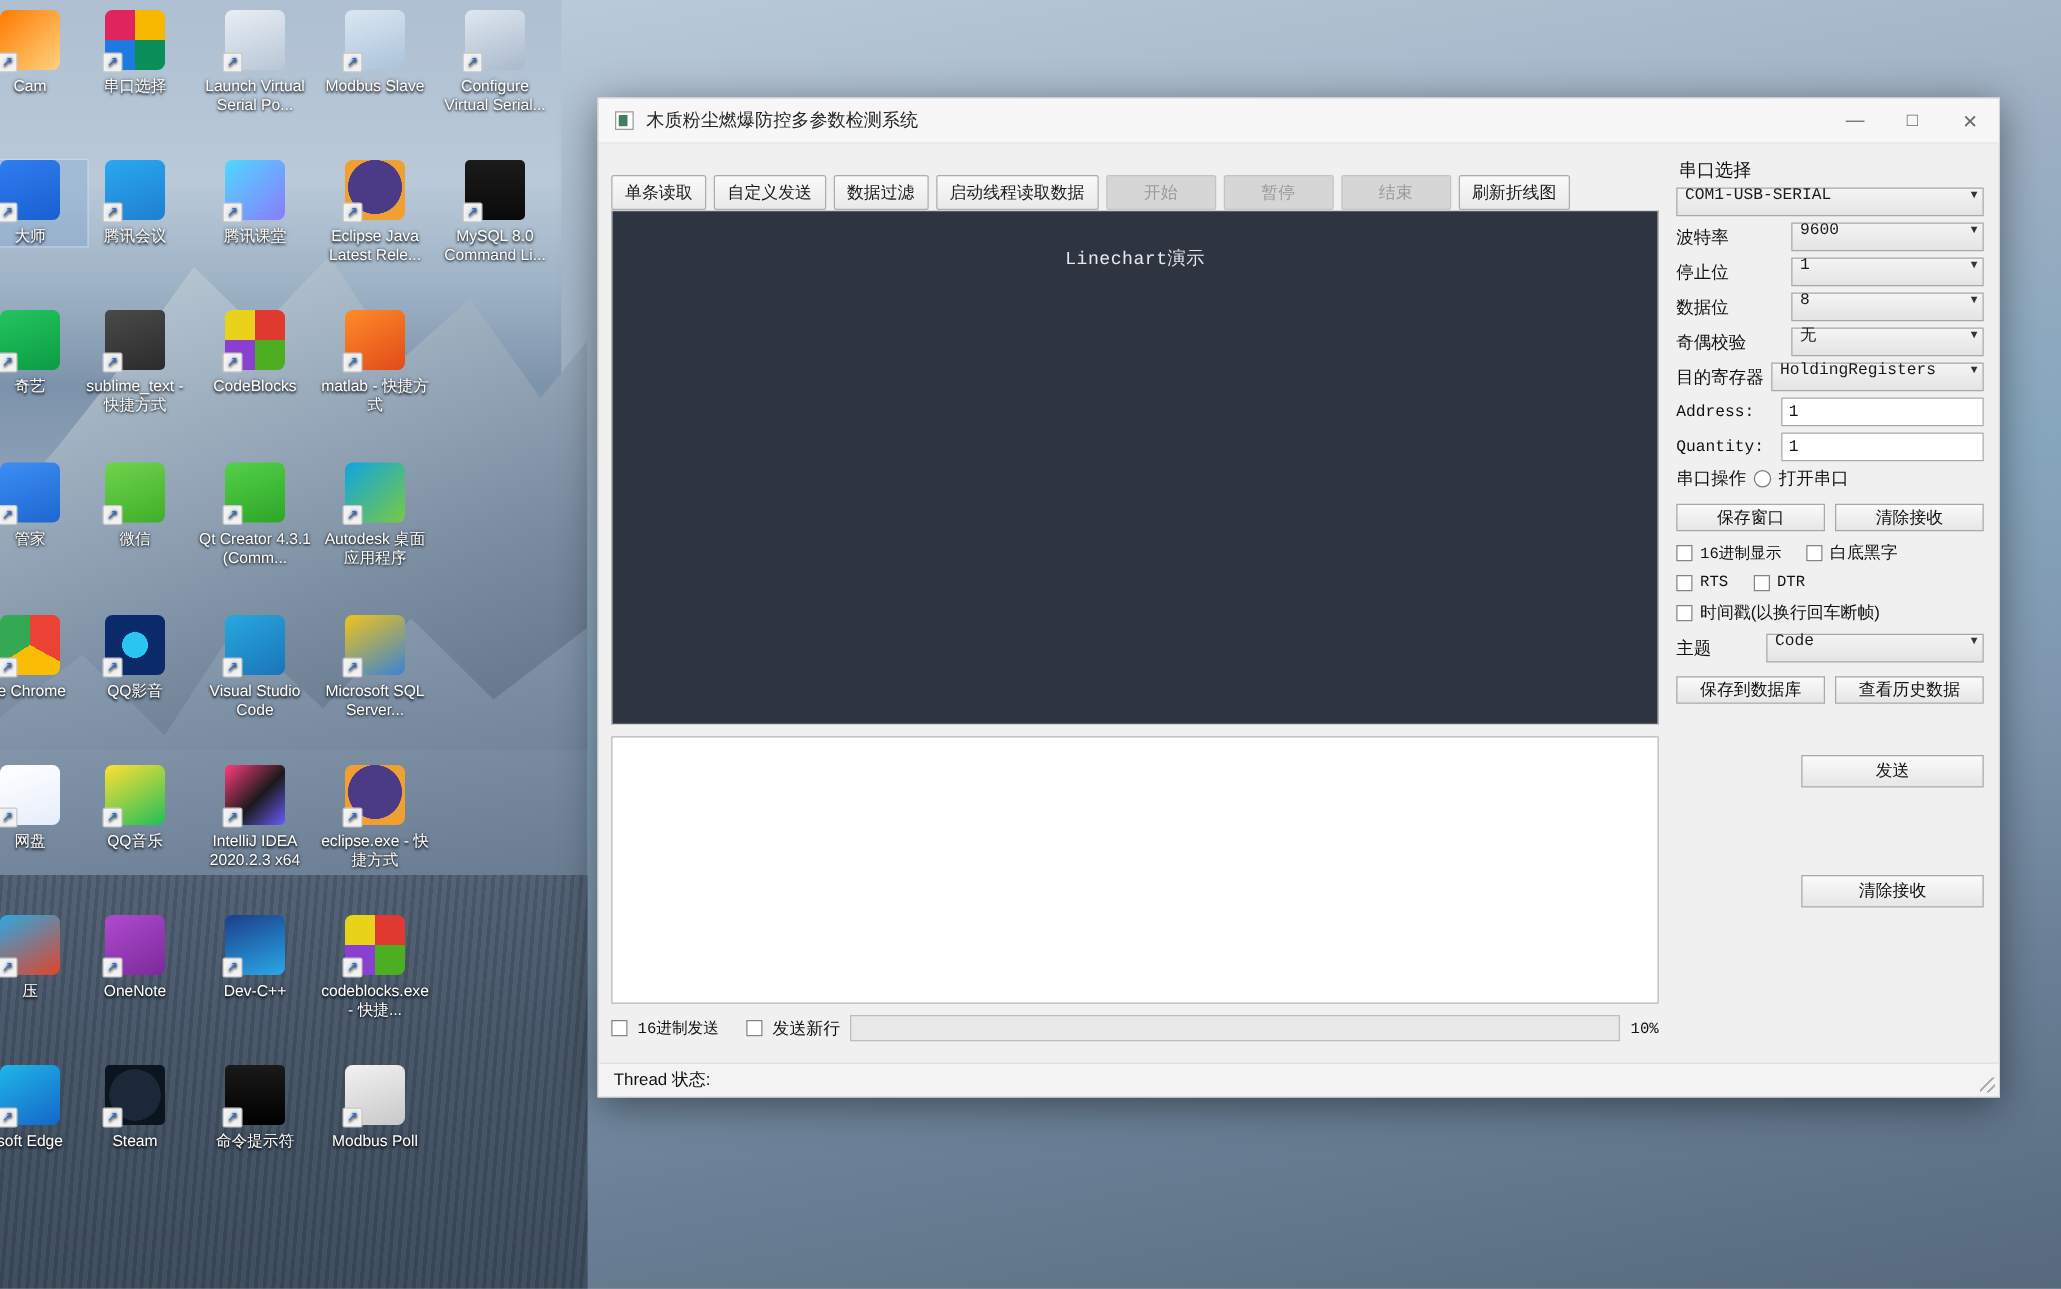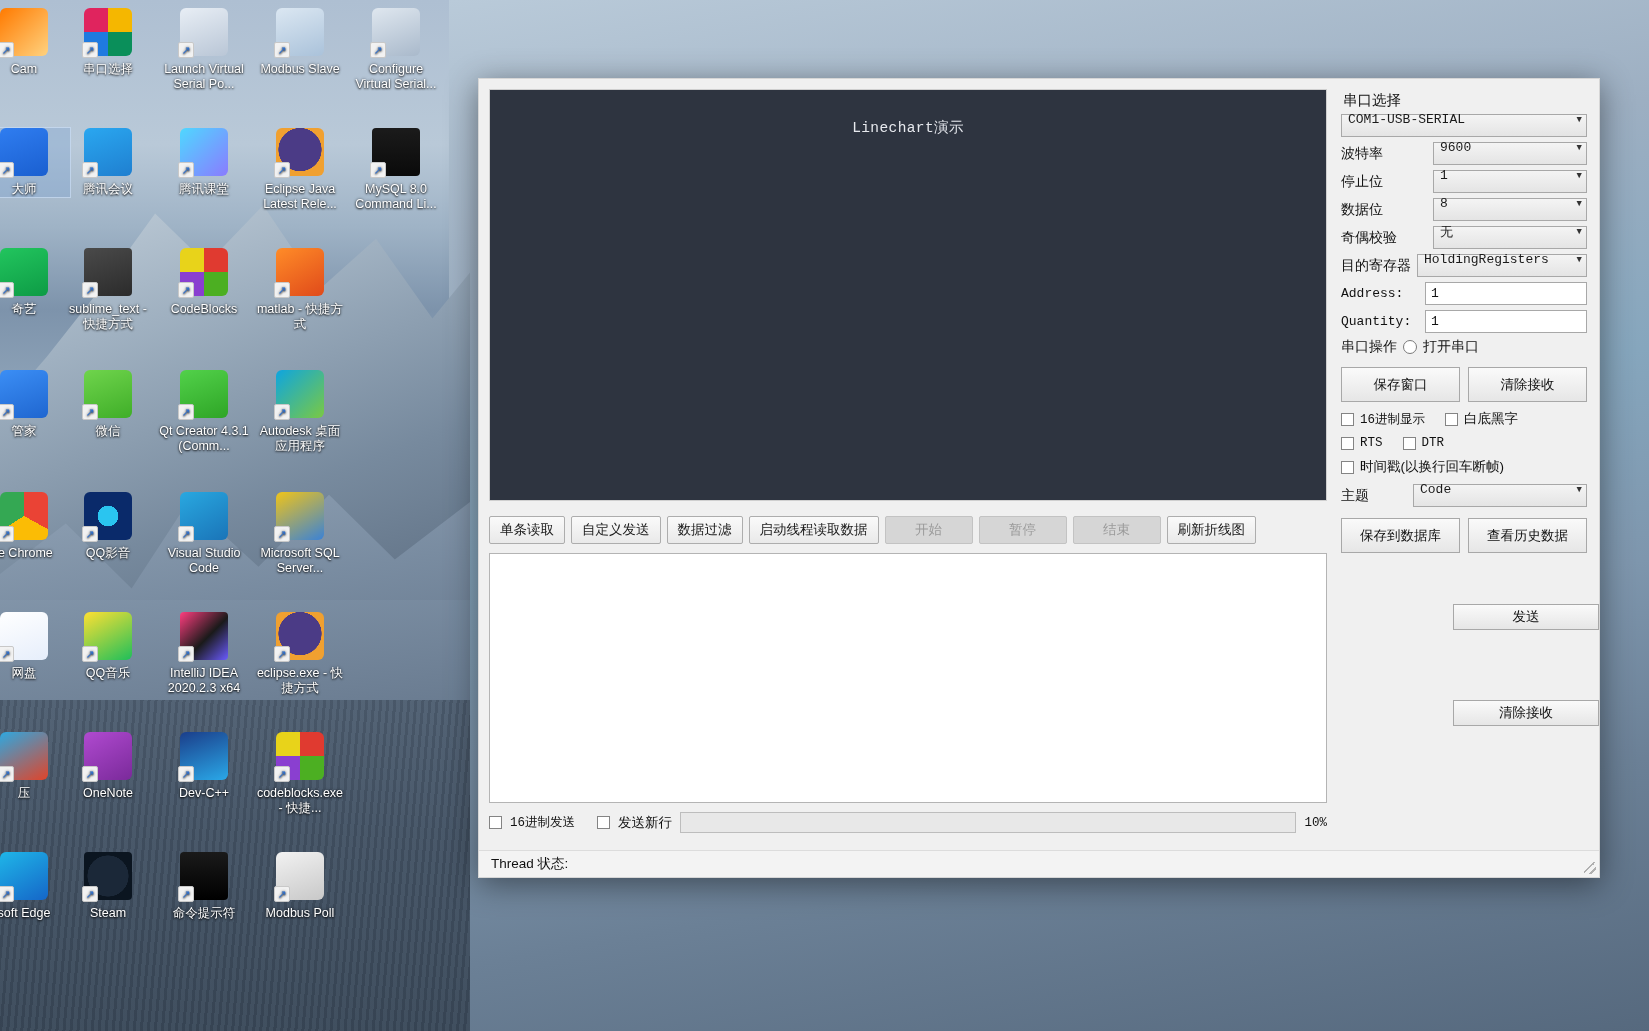--- a/index.html
+++ b/index.html
@@ -193,30 +193,30 @@
     display:flex; align-items:center; padding:0 5px;
     font-family:"Liberation Mono", monospace; font-size:13px; color:#111;
   }
   .radio{
     width:14px; height:14px; border:1px solid #7a7a7a; border-radius:50%;
     background:#fff; flex:0 0 14px;
   }
   .rbtn-row{ display:flex; gap:8px; margin:6px 0 8px 0; }
   .rbtn{
     flex:1; background:linear-gradient(180deg,#fafafa,#e6e6e6);
-    border:1px solid #a8a8a8; height:35px;
+    border:1px solid #a8a8a8; height:22px;
     display:flex; align-items:center; justify-content:center;
     font-size:13.5px; color:#111; cursor:default;
   }
   .chk-row{ display:flex; align-items:center; gap:6px; margin-bottom:8px; font-size:13.5px; color:#111; }
   .chk-row .gap{ width:8px; }
 
   
   #side-btns{
-    position:absolute; right:0; bottom:0; width:146px;
+    position:absolute; right:12px; bottom:0; width:146px;
   }
   .sidebtn{
     width:146px; height:26px; background:linear-gradient(180deg,#fafafa,#e6e6e6);
     border:1px solid #a8a8a8; display:flex; align-items:center; justify-content:center;
     font-size:13.5px; color:#111; cursor:default;
   }
 
   #statusbar{
     flex:0 0 27px; height:27px; background:#f3f3f3;
     border-top:1px solid #dcdcdc;
@@ -442,39 +442,48 @@
     <div class="icon-cell" style="left: 254px; top: 852px;">
       <div class="icon-img" style="background: linear-gradient(160deg, rgb(242, 242, 242), rgb(200, 200, 200));">
         <span class="shortcut-arrow">↗</span>
       </div>
       <span class="icon-label">Modbus Poll</span>
     </div>
   </div>
 
 <div id="app-window">
 
+  <div id="titlebar">
+    <div id="app-icon"></div>
+    <div id="win-title">木质粉尘燃爆防控多参数检测系统</div>
+    <div id="win-controls">
+      <div class="wctl">—</div>
+      <div class="wctl">□</div>
+      <div class="wctl close">✕</div>
+    </div>
+  </div>
 
   <div id="win-body">
 
     <div id="left-col">
-
-      <div id="chart-panel">
-        <div id="chart-title">Linechart演示</div>
-      </div>
 
       <div id="btn-row">
           <div class="qbtn">单条读取</div>
           <div class="qbtn">自定义发送</div>
           <div class="qbtn">数据过滤</div>
           <div class="qbtn">启动线程读取数据</div>
           <div class="qbtn disabled wide">开始</div>
           <div class="qbtn disabled wide">暂停</div>
           <div class="qbtn disabled wide">结束</div>
           <div class="qbtn">刷新折线图</div>
         </div>
+
+      <div id="chart-panel">
+        <div id="chart-title">Linechart演示</div>
+      </div>
 
       <div id="recv-area"></div>
 
       <div id="bottom-rows">
         <div class="brow">
           <span class="cbx"></span>
           <span class="lbl mono">16进制发送</span>
           <span class="gap" style="width:6px"></span>
           <span class="cbx"></span>
           <span class="lbl">发送新行</span>

